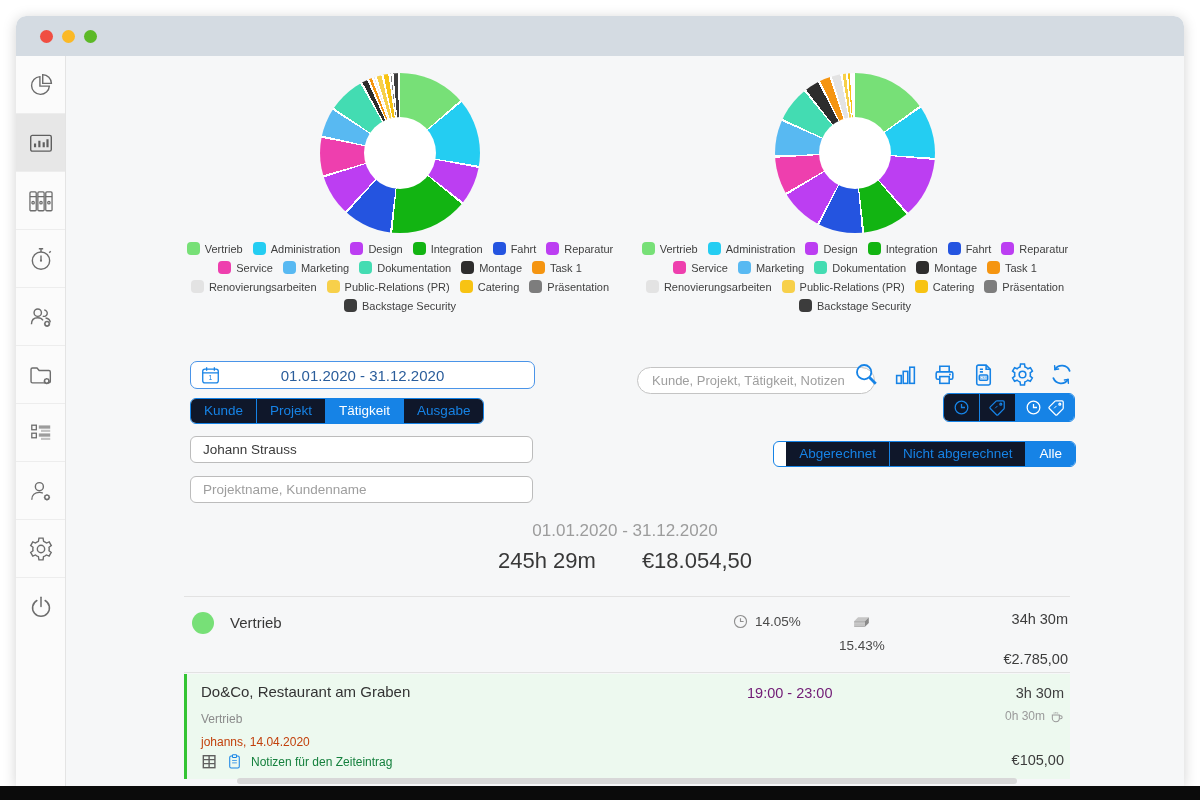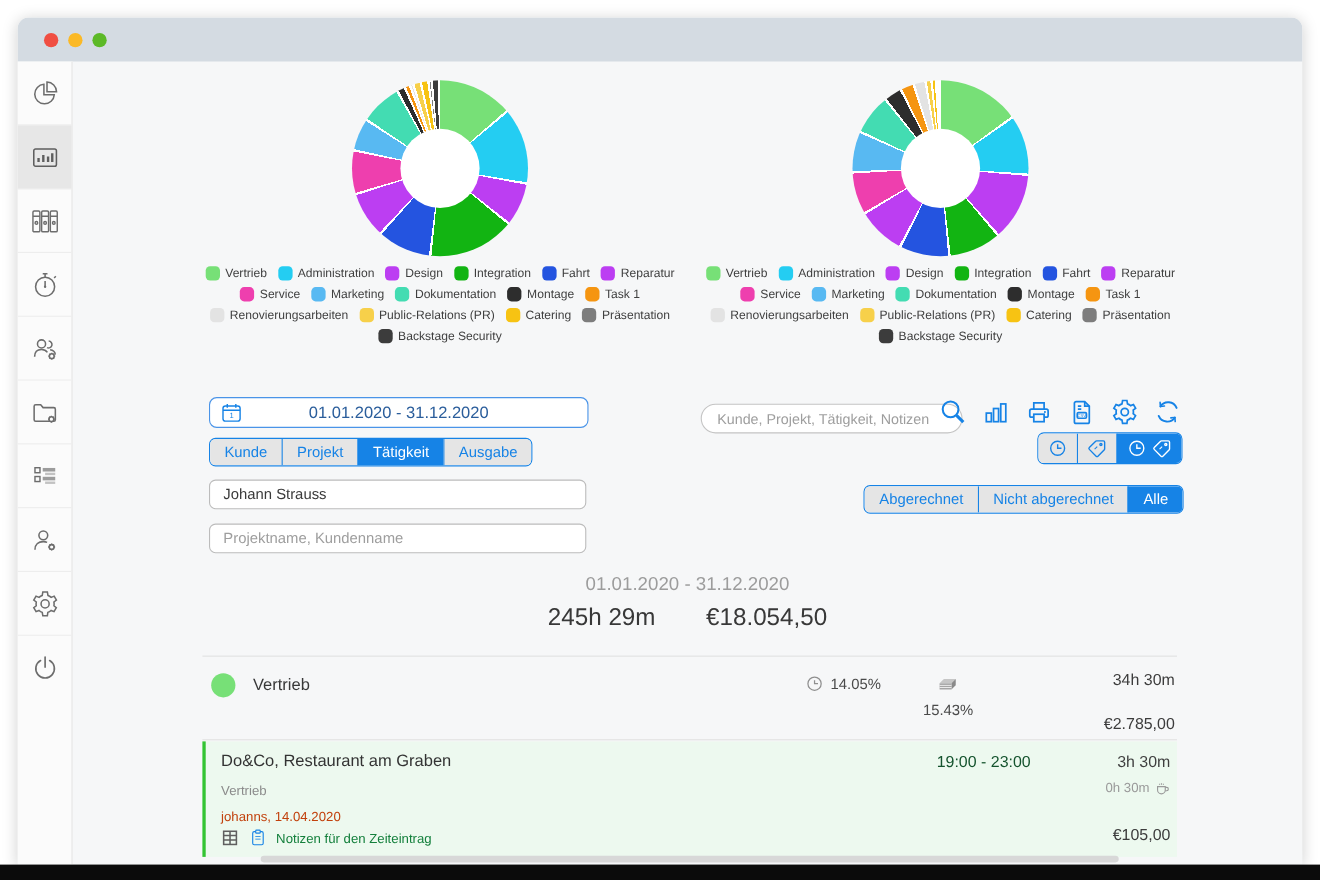--- a/index.html
+++ b/index.html
@@ -21,36 +21,36 @@
   .donut .hole{position:absolute;left:50%;top:50%;width:72px;height:72px;margin:-36px 0 0 -36px;border-radius:50%;background:#fff;}
   .legend{position:absolute;width:480px;display:flex;flex-wrap:wrap;justify-content:center;column-gap:10px;row-gap:6px;}
   .leg-item{display:flex;align-items:center;gap:5px;}
   .chip{width:13px;height:13px;border-radius:4px;flex:0 0 auto;}
   .leg-label{font-size:11px;color:#3f3f3f;white-space:nowrap;}
   .date-btn{position:absolute;left:174px;top:345px;width:345px;height:28px;background:#fff;border:1.5px solid #4a94e8;
             border-radius:7px;display:flex;align-items:center;justify-content:center;gap:10px;cursor:pointer;}
   .date-btn .cal{position:absolute;left:10px;top:4px;}
   .date-btn span{font-size:15px;color:#2a5d9b;}
   .seg{display:flex;border:1px solid #1683e6;border-radius:6px;overflow:hidden;background:#fff;}
-  .seg button{appearance:none;background:#e5e5e5;border:none;border-left:1px solid #1683e6;color:#1683e6;
+  .seg button{appearance:none;background:#0f172a;border:none;border-left:1px solid #1683e6;color:#1683e6;
               font-size:13.5px;padding:4px 13px;cursor:pointer;line-height:1;}
   .seg button:first-child{border-left:none;}
   .seg button.active{background:#1683e6;color:#fff;}
   .seg-cat{position:absolute;left:174px;top:382px;height:26px;}
   .inp{position:absolute;left:174px;width:343px;height:27px;border:1px solid #bcbcbc;border-radius:6px;background:#fff;
        font-size:13.5px;color:#3a3a3a;padding:0 12px;outline:none;}
   .inp::placeholder{color:#9e9e9e;}
   .search{position:absolute;left:621px;top:351px;width:238px;height:27px;border:1px solid #c4c4c4;border-radius:14px;
           background:#fff;font-size:13px;color:#3a3a3a;padding:0 14px;outline:none;}
   .search::placeholder{color:#9e9e9e;}
   .tools{position:absolute;right:109px;top:344px;display:flex;align-items:center;gap:11px;color:#1683e6;}
   .tools .tool{width:28px;height:28px;display:flex;align-items:center;justify-content:center;cursor:pointer;}
   .seg-mode{position:absolute;right:109px;top:377px;height:29px;}
   .seg-mode button{padding:2px 8px;display:flex;align-items:center;gap:4px;}
-  .seg-bill{position:absolute;right:108px;top:425px;height:26px;}
+  .seg-bill{position:absolute;right:108px;top:425px;height:26px;padding-left:12px;}
 
   
   .summary{position:absolute;left:50px;right:0;top:505px;text-align:center;}
   .summary .period{font-size:17px;color:#9c9c9c;}
   .summary .totals{margin-top:7px;display:flex;justify-content:center;gap:46px;font-size:22px;color:#383838;}
 
   
   .group-row{position:absolute;left:168px;top:580px;width:886px;height:77px;border-top:1px solid #e2e2e2;border-bottom:1px solid #e2e2e2;}
   .g-circle{position:absolute;left:8px;top:15px;width:22px;height:22px;border-radius:50%;}
   .g-label{position:absolute;left:46px;top:17px;font-size:15px;color:#383838;}
@@ -59,21 +59,21 @@
   .g-stat.money{left:655px;flex-direction:column;}
   .g-dur{position:absolute;right:2px;top:14px;font-size:14.5px;color:#3c3c3c;}
   .g-amt{position:absolute;right:2px;top:54px;font-size:14.5px;color:#3c3c3c;}
 
   .entry-row{position:absolute;left:168px;top:658px;width:886px;height:105px;background:#edf9ef;border-left:3px solid #33c433;}
   .e-title{position:absolute;left:14px;top:9px;font-size:15px;color:#333;}
   .e-cat{position:absolute;left:14px;top:38px;font-size:12px;color:#8b8b8b;}
   .e-meta{position:absolute;left:14px;top:61px;font-size:12px;color:#c2410c;}
   .e-notes{position:absolute;left:14px;bottom:9px;display:flex;align-items:center;gap:9px;}
   .e-notes .nlabel{font-size:12px;color:#15803d;}
-  .e-range{position:absolute;left:560px;top:11px;width:190px;text-align:right;font-size:14.5px;color:#14532d;}
+  .e-range{position:absolute;left:560px;top:11px;width:190px;text-align:left;font-size:14.5px;color:#701a75;}
   .e-dur{position:absolute;right:6px;top:11px;font-size:14.5px;color:#3f3f3f;}
   .e-break{position:absolute;right:6px;top:35px;display:flex;align-items:center;gap:5px;font-size:12px;color:#9a9a9a;}
   .e-amt{position:absolute;right:6px;bottom:11px;font-size:14.5px;color:#3c3c3c;}
   .hscroll{position:absolute;left:221px;top:762px;width:780px;height:6px;border-radius:3px;background:#d8d8d8;}
 </style>
 </head>
 <body>
 
 <div class="stage">
   <div class="window">

